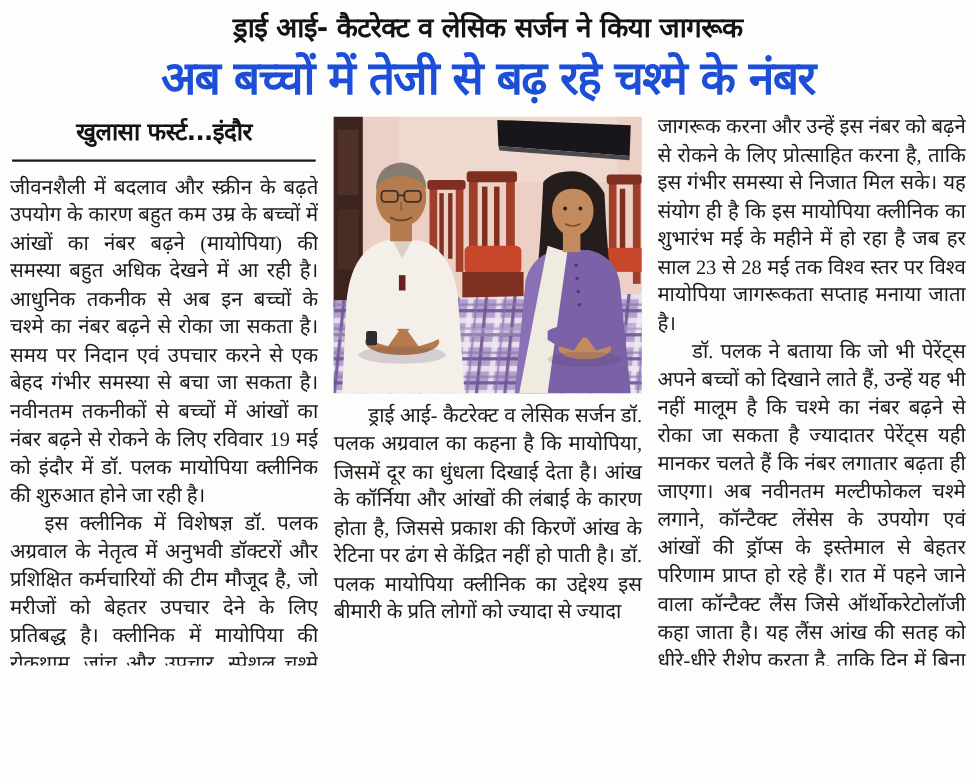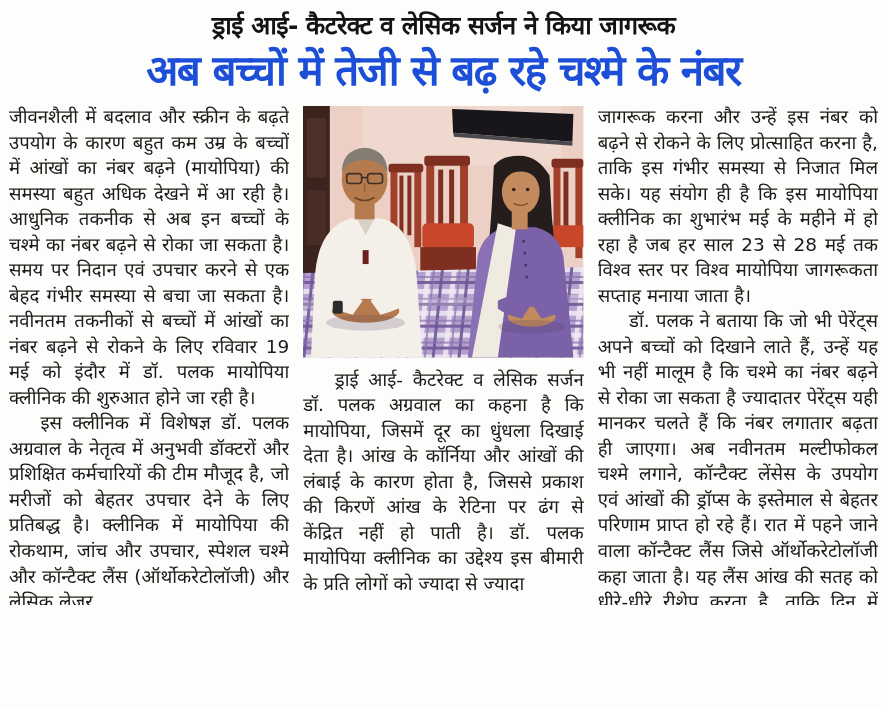--- a/index.html
+++ b/index.html
@@ -23,21 +23,21 @@
   .headline .hl-line{display:block;white-space:nowrap;}
 
   
   .columns{
     display:flex;gap:14px;padding:8px 9px 0 9px;align-items:flex-start;
   }
   .col{
     flex:1 1 0;font-size:18.5px;line-height:1.38;text-align:justify;
     color:#1b1a18;height:501px;overflow:hidden;
   }
-  .col p{margin:0;}
+  .col p{margin:0;font-family:Liberation Serif, serif;}
   .col p.indent{text-indent:1.7em;}
 
   .byline{
     text-align:center;font-weight:700;font-size:22px;letter-spacing:-0.5px;
     border-bottom:2px solid #161514;
     padding:2px 4px 8px 4px;margin:0 2px 12px 2px;color:#141312;
   }
 
   figure.photo{margin:2px 0 9px 0;line-height:0;}
   figure.photo svg{width:100%;height:auto;display:block;}
@@ -50,20 +50,21 @@
 <div class="page">
 
   <div class="kicker">ड्राई आई- कैटरेक्ट व लेसिक सर्जन ने किया जागरूक</div>
   <h1 class="headline">
     <span class="hl-line">अब बच्चों में तेजी से बढ़ रहे चश्मे के नंबर</span>
   </h1>
 
   <div class="columns">
 
     <div class="col">
+      <div class="byline">खुलासा फर्स्ट...इंदौर</div>
       <p>जीवनशैली में बदलाव और स्क्रीन के बढ़ते उपयोग के कारण बहुत कम उम्र के बच्चों में आंखों का नंबर बढ़ने (मायोपिया) की समस्या बहुत अधिक देखने में आ रही है। आधुनिक तकनीक से अब इन बच्चों के चश्मे का नंबर बढ़ने से रोका जा सकता है। समय पर निदान एवं उपचार करने से एक बेहद गंभीर समस्या से बचा जा सकता है। नवीनतम तकनीकों से बच्चों में आंखों का नंबर बढ़ने से रोकने के लिए रविवार 19 मई को इंदौर में डॉ. पलक मायोपिया क्लीनिक की शुरुआत होने जा रही है।</p>
       <p class="indent">इस क्लीनिक में विशेषज्ञ डॉ. पलक अग्रवाल के नेतृत्व में अनुभवी डॉक्टरों और प्रशिक्षित कर्मचारियों की टीम मौजूद है, जो मरीजों को बेहतर उपचार देने के लिए प्रतिबद्ध है। क्लीनिक में मायोपिया की रोकथाम, जांच और उपचार, स्पेशल चश्मे और कॉन्टैक्ट लैंस (ऑर्थोकरेटोलॉजी) और लेसिक लेजर</p>
     </div>
 
     <div class="col">
       <figure class="photo" aria-label="बुजुर्ग व्यक्ति (सफेद शर्ट, चश्मा) और युवती (बैंगनी कुर्ता, सफेद दुपट्टा) बैंगनी चेक मेजपोश वाली टेबल पर बैठे; पीछे लकड़ी की कुर्सियां और टीवी">
         <svg viewBox="0 0 282 253" preserveAspectRatio="none" role="img">
 
           <rect x="0" y="0" width="282" height="253" fill="#ecd0c5"></rect>
           <rect x="60" y="0" width="200" height="60" opacity="0.55" fill="#f3ded4"></rect>

